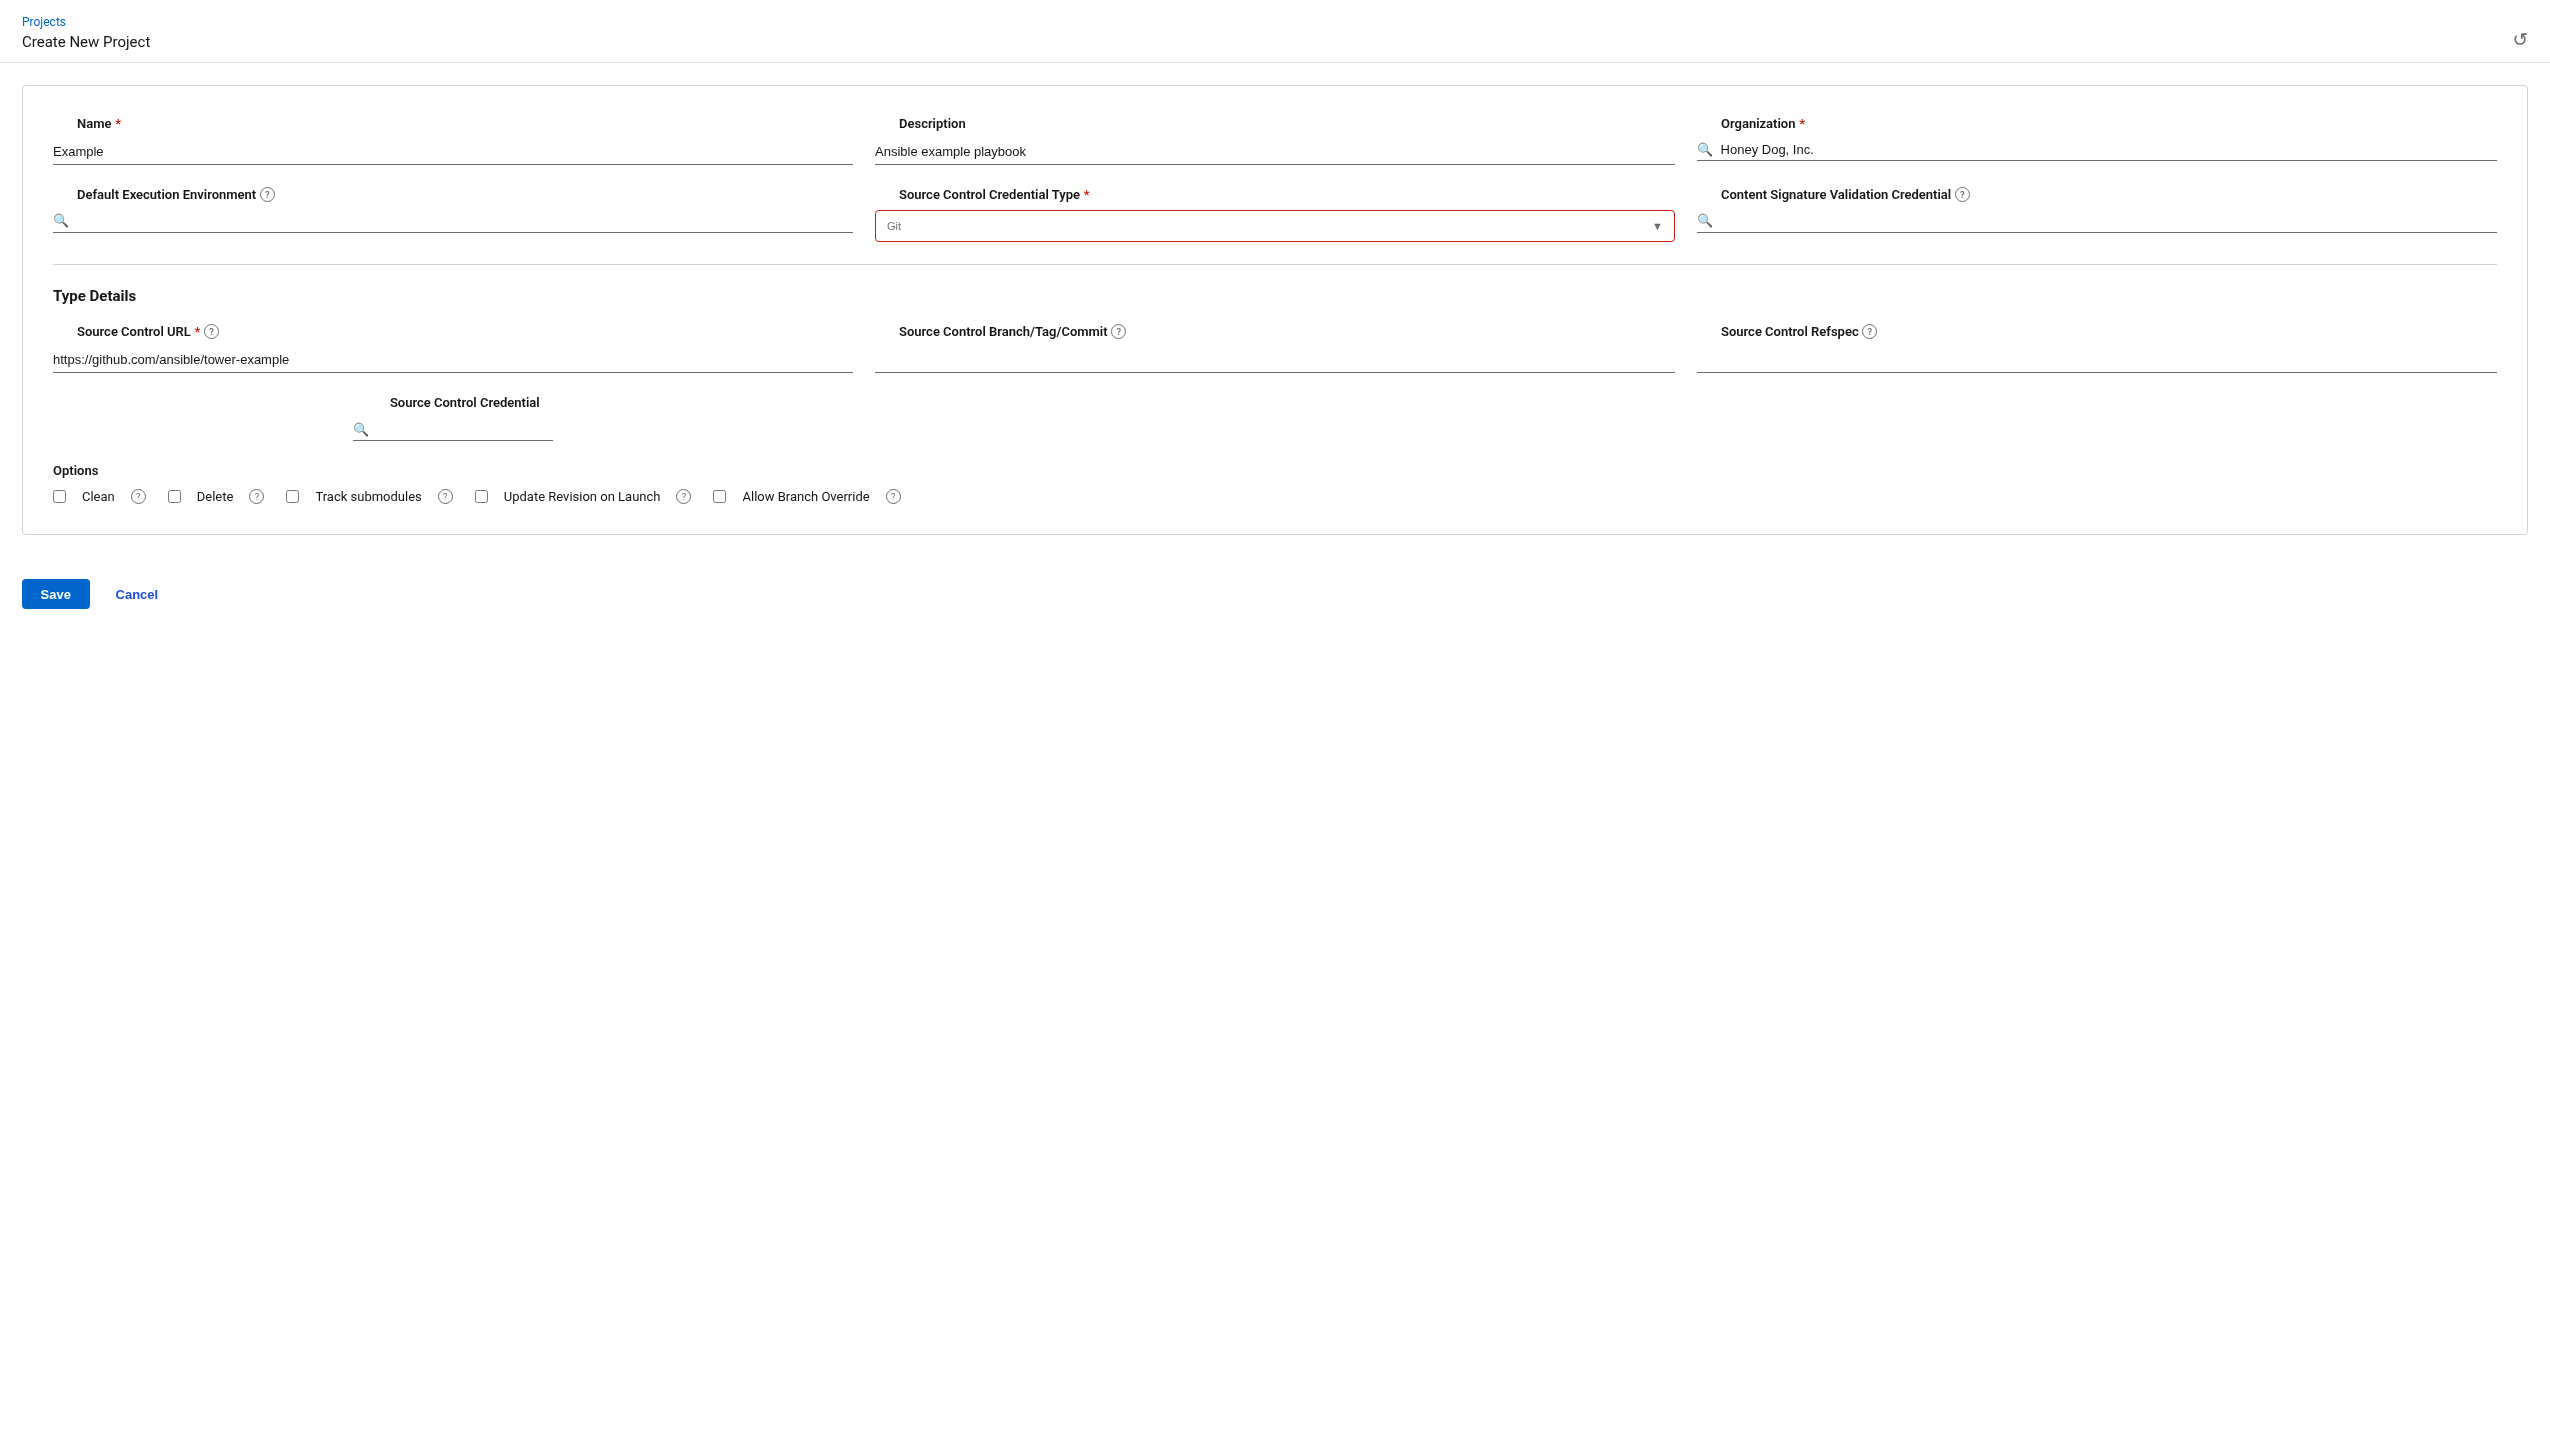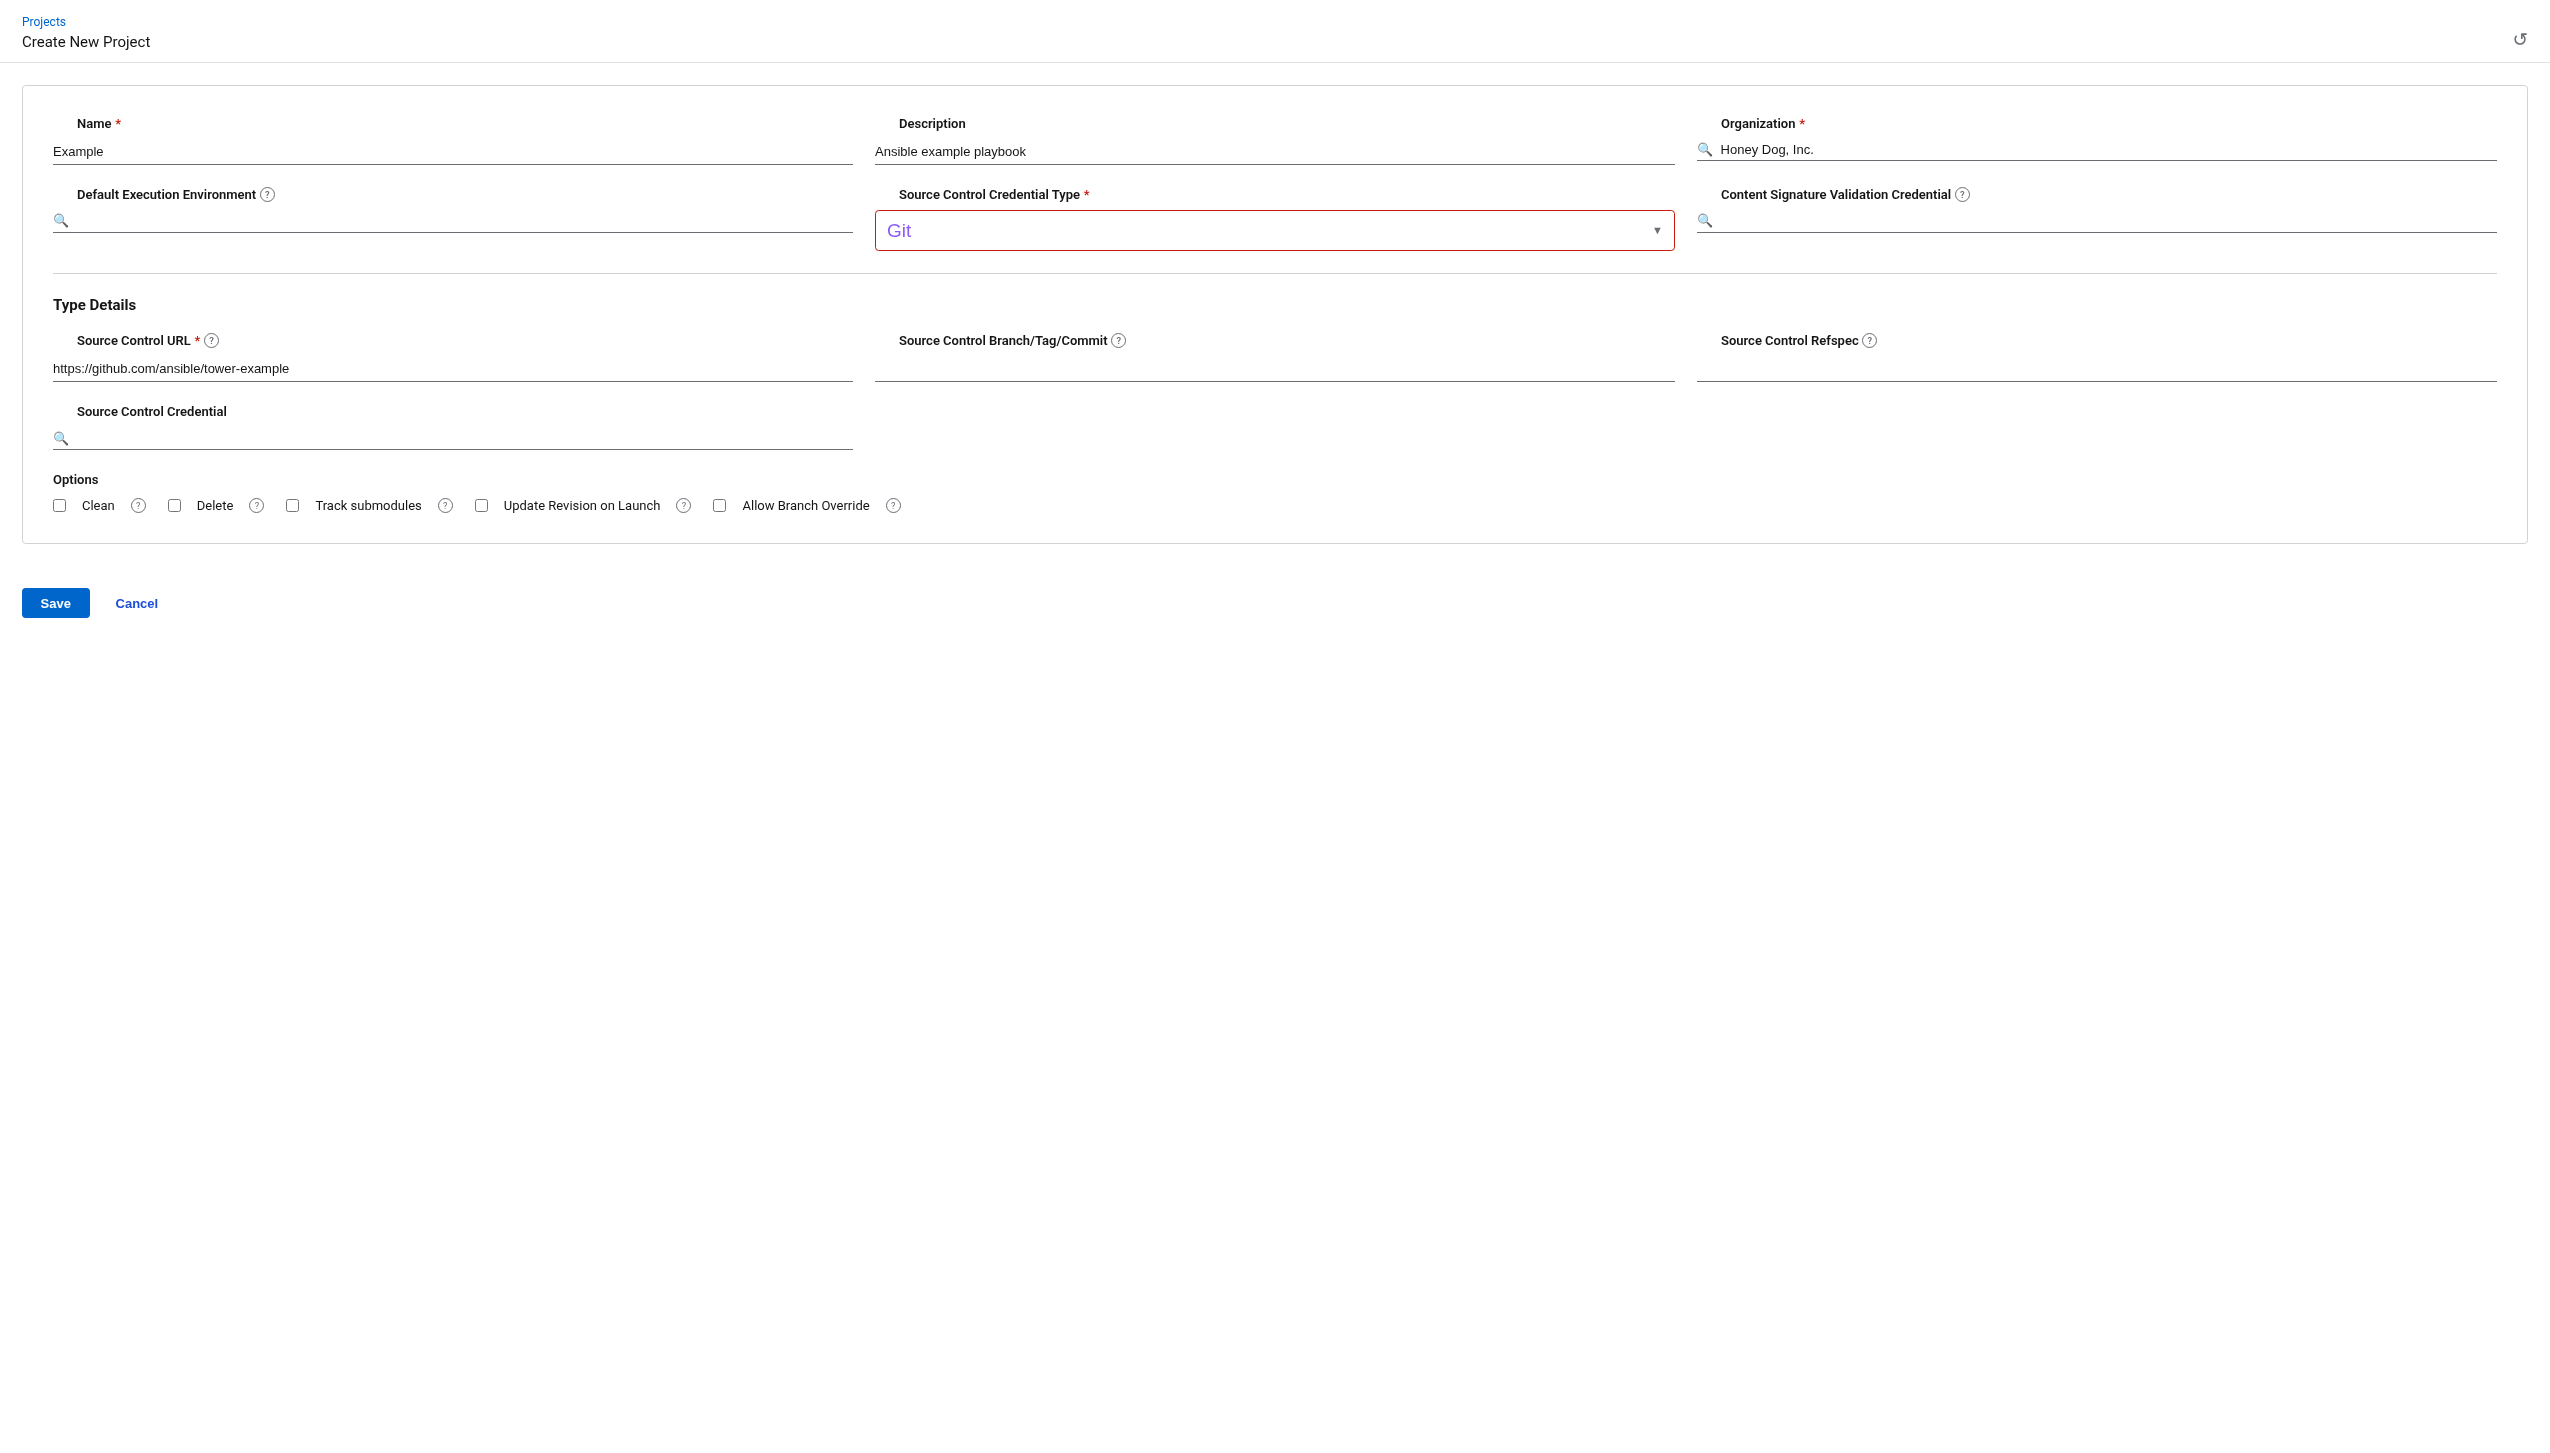--- a/index.html
+++ b/index.html
@@ -131,22 +131,22 @@
     .select-wrapper {
       position: relative;
       border: 1.9px solid #c9190b;
       border-radius: 3.7px;
       background: #fff;
     }
 
     .select-field {
       width: 100%;
       padding: 9.3px 33px 9.3px 11px;
-      font-size: 19px;
-      color: #8b5cf6;
+      font-size: 11px;
+      color: #737373;
       border: none;
       background: transparent;
       outline: none;
       appearance: none;
       cursor: pointer;
     }
 
     .select-arrow {
       position: absolute;
       right: 11px;
@@ -351,21 +351,21 @@
           <span>Source Control Refspec</span>
           <span class="help-icon">?</span>
         </div>
         <input class="field-input" type="text" value="" style="">
       </div>
 
     </div>
 
     <div class="form-row">
 
-      <div class="form-field" style="max-width: calc(33.33% - 15px);">
+      <div class="form-field" style="max-width: calc(33.33% - 15px); align-items: center;">
         <div class="field-label">
           <span>Source Control Credential</span>
         </div>
         <div class="search-input-wrapper">
           <span class="search-icon">🔍</span>
           <input class="search-input" type="text" value="" style="">
         </div>
       </div>
 
     </div>

